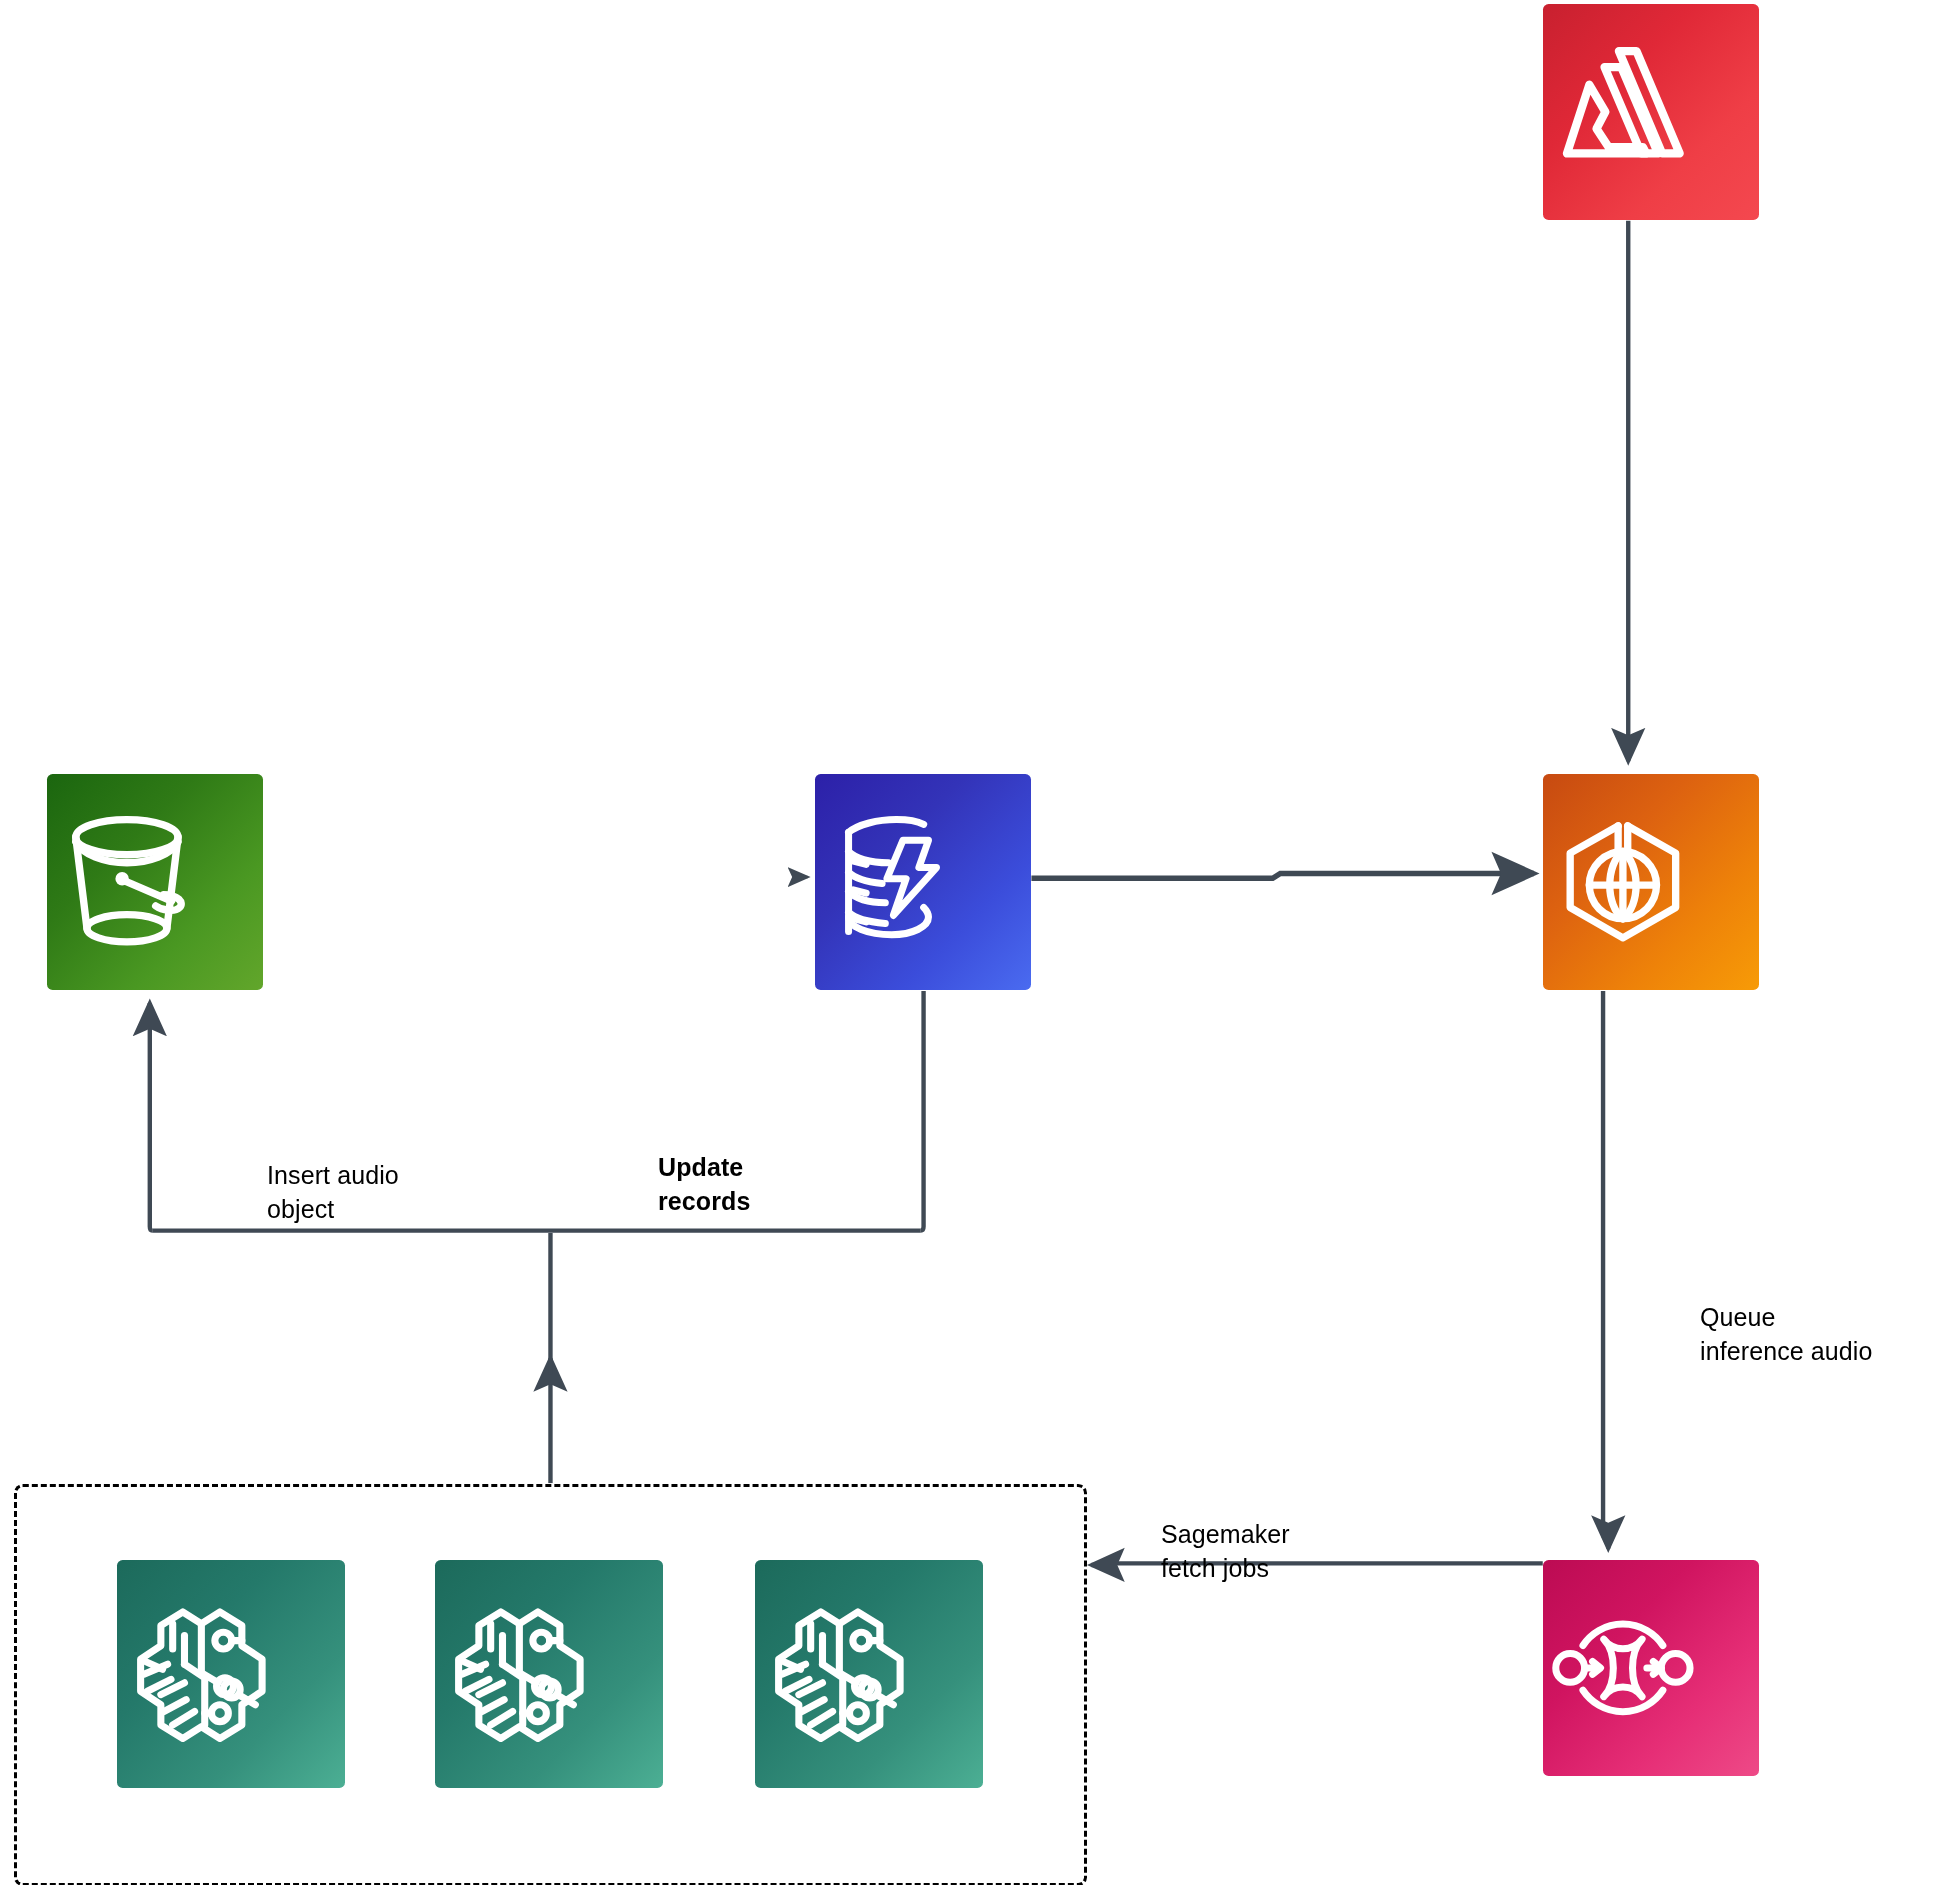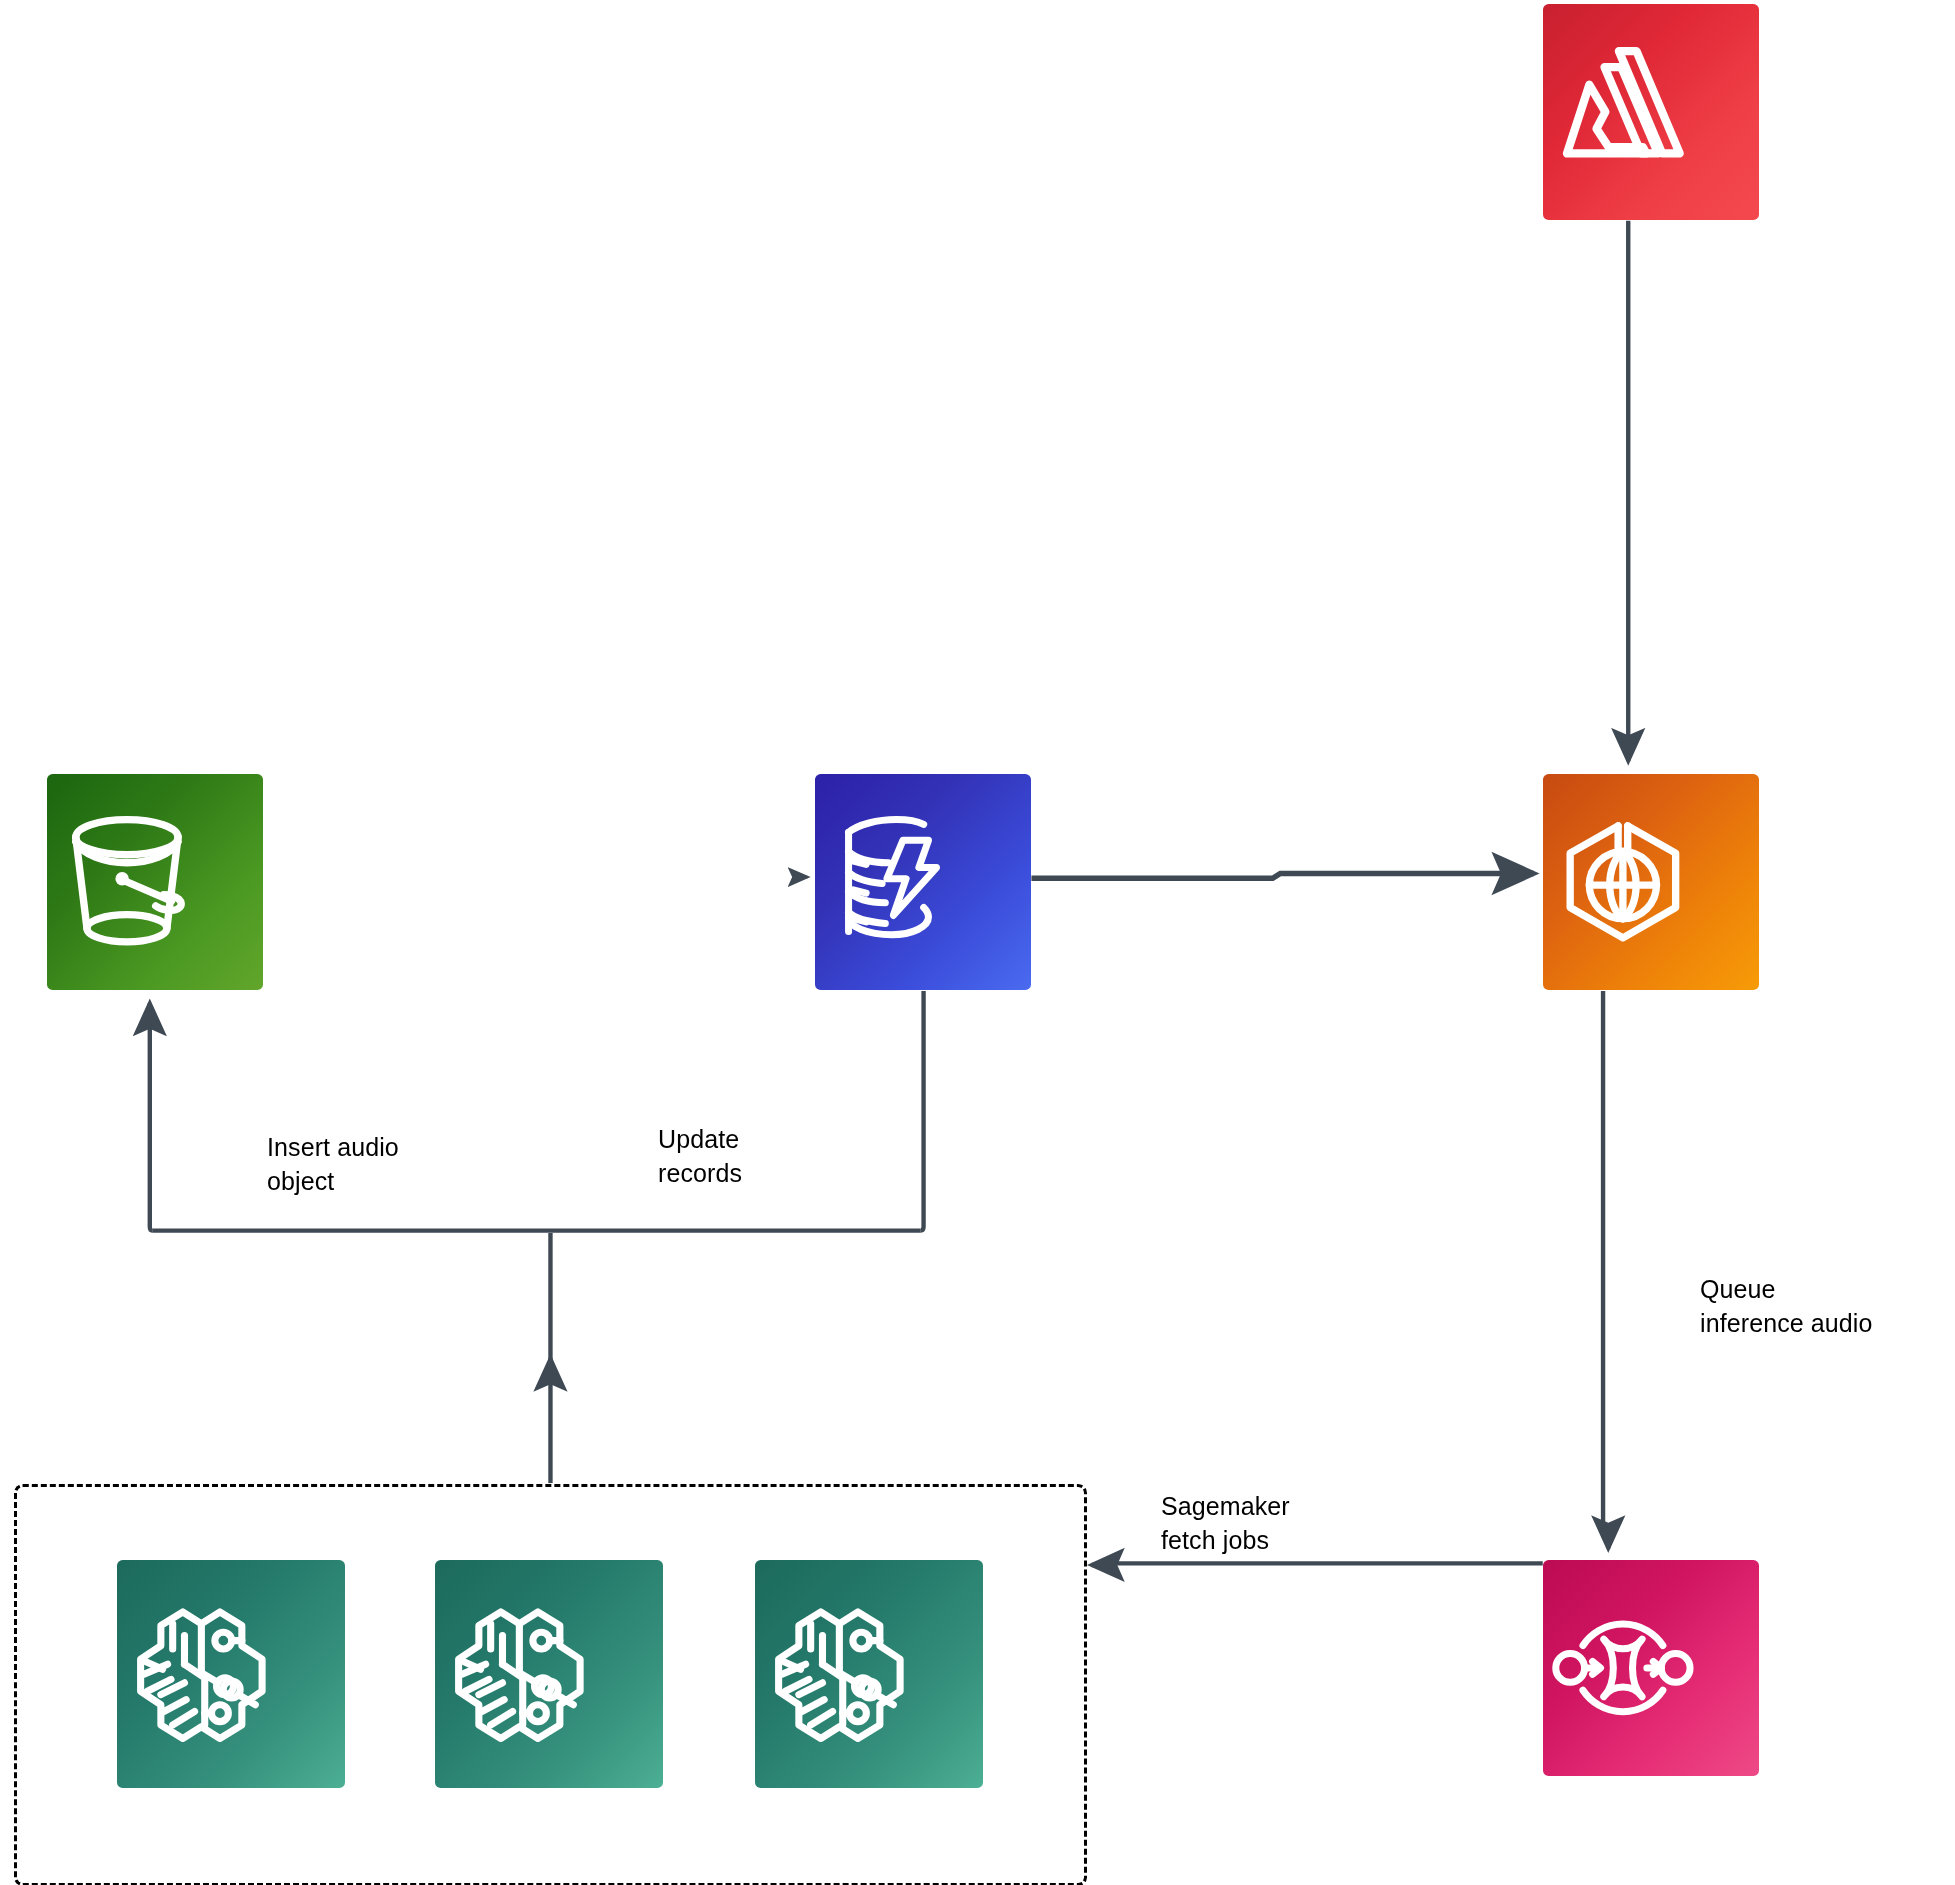--- a/index.html
+++ b/index.html
@@ -34,20 +34,21 @@
     box-sizing:border-box;
     background:transparent;
   }
   .edge-label{
     position:absolute;
     color:#000000;
     font-size:25px;
     line-height:1.35;
     white-space:pre-line;
     letter-spacing:0.1px;
+    margin-top:28px;
   }
   #wires{position:absolute;left:0;top:0;width:1955px;height:1886px;pointer-events:none;}
 </style>
 </head>
 <body>
 
 <div id="canvas">
 
   <svg id="wires" viewBox="0 0 4894 4720" xmlns="http://www.w3.org/2000/svg">
     <defs>
@@ -232,21 +233,21 @@
         <circle cx="68" cy="59" r="5"></circle>
         <path d="M52,73 L56,73"></path>
         <circle cx="61" cy="73" r="5"></circle>
       </svg>
     </span>
   </div>
 
   <div class="edge-label" style="left:267px;top:1131px;">Insert audio
 object</div>
 
-  <div class="edge-label" style="left:658px;top:1123px;">Update
+  <div class="edge-label" style="left:658px;top:1123px;font-weight:bold;">Update
 records</div>
 
   <div class="edge-label" style="left:1700px;top:1273px;">Queue
 inference audio</div>
 
   <div class="edge-label" style="left:1161px;top:1490px;">Sagemaker
 fetch jobs</div>
 
 </div>
 

